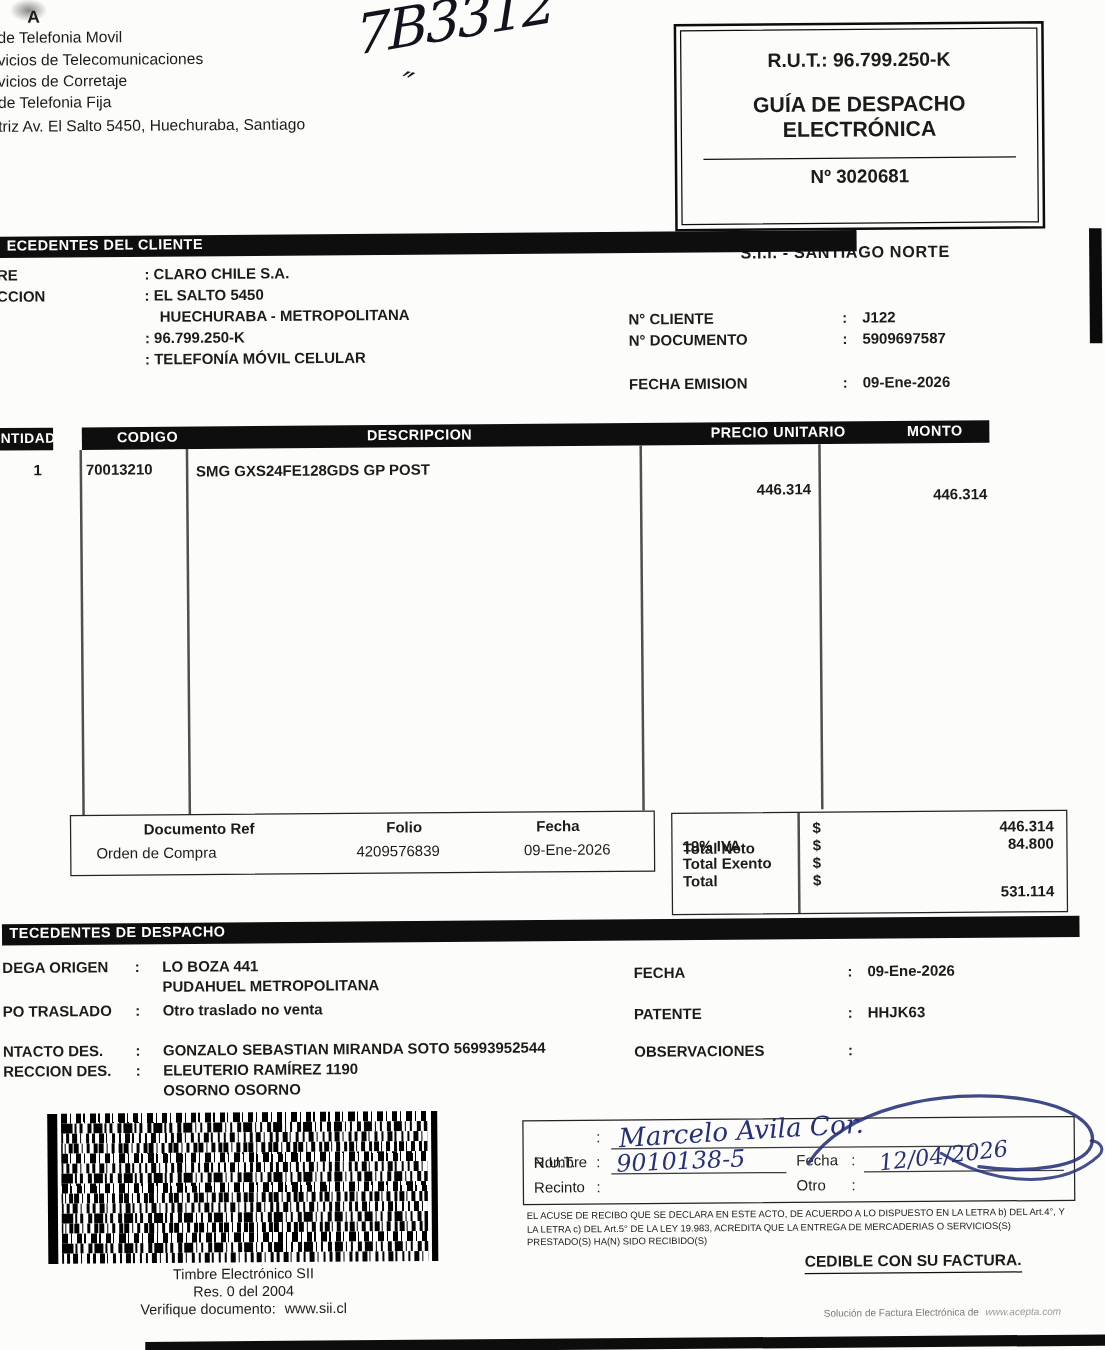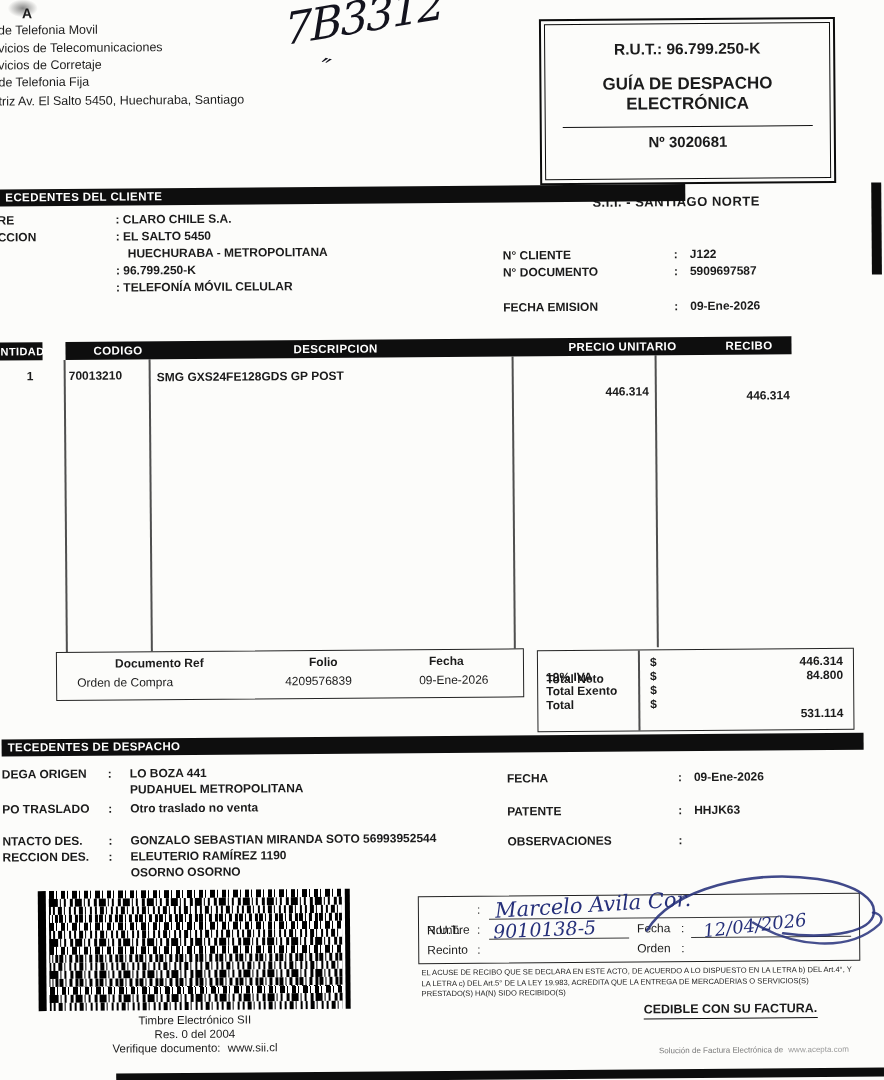--- a/index.html
+++ b/index.html
@@ -78,21 +78,21 @@
   <span class="t b" style="left:692px;top:266px;">5909697587</span>
   <span class="t b" style="left:505px;top:301px;">FECHA EMISION</span>
   <span class="t b" style="left:676px;top:301px;">:</span>
   <span class="t b" style="left:692px;top:301px;">09-Ene-2026</span>
 
   <div class="bar" style="left:0;top:339px;width:44px;height:18px;line-height:18px;padding-left:2px;box-sizing:border-box;font-size:11px;">NTIDAD</div>
   <div class="bar" style="left:67px;top:339px;width:726px;height:18px;">
     <span style="position:absolute;left:28px;top:0;line-height:18px;">CODIGO</span>
     <span style="position:absolute;left:228px;top:0;line-height:18px;">DESCRIPCION</span>
     <span style="position:absolute;left:503px;top:0;line-height:18px;">PRECIO UNITARIO</span>
-    <span style="position:absolute;left:660px;top:0;line-height:18px;">RECIBO</span>
+    <span style="position:absolute;left:660px;top:0;line-height:18px;">MONTO</span>
   </div>
 
   <div class="vline" style="left:65px;top:357px;height:292px;"></div>
   <div class="vline" style="left:150px;top:357px;height:292px;"></div>
   <div class="vline" style="left:513px;top:357px;height:292px;"></div>
   <div class="vline" style="left:656px;top:357px;height:292px;"></div>
 
   <span class="t b" style="left:28px;top:366px;">1</span>
   <span class="t b" style="left:70px;top:366px;">70013210</span>
   <span class="t b" style="left:158px;top:368px;">SMG GXS24FE128GDS GP POST</span>
@@ -178,40 +178,40 @@
 
   <div class="box" style="left:415px;top:896px;width:440px;height:66px;">
     <span class="t" style="left:8px;top:6px;margin-top:20px;">Nombre</span>
     <span class="t" style="left:58px;top:6px;">:</span>
     <span class="t" style="left:8px;top:26px;">R.U.T.</span>
     <span class="t" style="left:58px;top:26px;">:</span>
     <span class="t" style="left:8px;top:46px;">Recinto</span>
     <span class="t" style="left:58px;top:46px;">:</span>
     <span class="t" style="left:218px;top:26px;">Fecha</span>
     <span class="t" style="left:262px;top:26px;">:</span>
-    <span class="t" style="left:218px;top:46px;">Orden</span>
+    <span class="t" style="left:218px;top:46px;">Otro</span>
     <span class="t" style="left:262px;top:46px;">:</span>
     <div class="hline" style="left:70px;top:22px;width:290px;"></div>
     <div class="hline" style="left:70px;top:42px;width:140px;"></div>
     <div class="hline" style="left:272px;top:42px;width:160px;"></div>
   </div>
 
   <span class="hw" style="left:492px;top:894px;font-size:21px;transform:rotate(-3deg);">Marcelo Avila Cor.</span>
   <span class="hw" style="left:490px;top:919px;font-size:19px;transform:rotate(-2deg);">9010138-5</span>
   <span class="hw" style="left:700px;top:917px;font-size:18px;transform:rotate(-6deg);">12/04/2026</span>
   <svg style="position:absolute;left:630px;top:870px;" width="254" height="100" viewBox="0 0 254 100">
     <path d="M14,62 C40,20 120,2 185,12 C225,18 246,34 240,50 C233,67 190,72 150,66" fill="none" stroke="#26307a" stroke-width="2.6" stroke-linecap="round" opacity="0.88"></path>
     <path d="M120,55 C160,80 215,86 246,58 C251,53 248,47 240,46" fill="none" stroke="#26307a" stroke-width="2.4" stroke-linecap="round" opacity="0.85"></path>
   </svg>
 
   <div class="finep">EL ACUSE DE RECIBO QUE SE DECLARA EN ESTE ACTO, DE ACUERDO A LO DISPUESTO EN LA LETRA b) DEL Art.4°, Y LA LETRA c) DEL Art.5° DE LA LEY 19.983, ACREDITA QUE LA ENTREGA DE MERCADERIAS O SERVICIOS(S) PRESTADO(S) HA(N) SIDO RECIBIDO(S)</div>
 
   <span class="t b" style="left:640px;top:1004px;font-size:12.5px;border-bottom:1.5px solid #111;padding-bottom:2px;">CEDIBLE CON SU FACTURA.</span>
 
   <span class="t" style="left:655px;top:1048px;font-size:8px;color:#7a7a7a;">
     <span>Solución de Factura Electrónica de</span>
-    <span style="color:#9a9a9a;margin-left:3px;">www.acepta.com</span>
+    <span style="color:#9a9a9a;font-style:italic;margin-left:3px;">www.acepta.com</span>
   </span>
 
   <div style="position:absolute;left:112px;top:1071px;width:772px;height:9px;background:#0d0d0d;"></div>
 
 </div>
 </div>
 
 </body></html>

